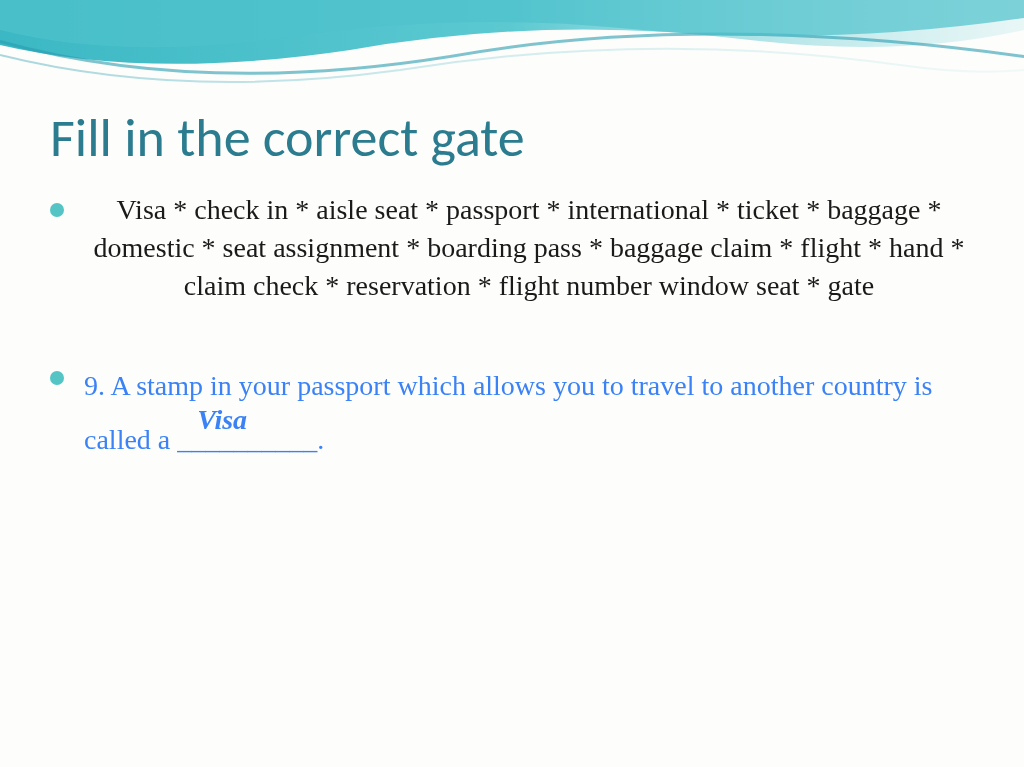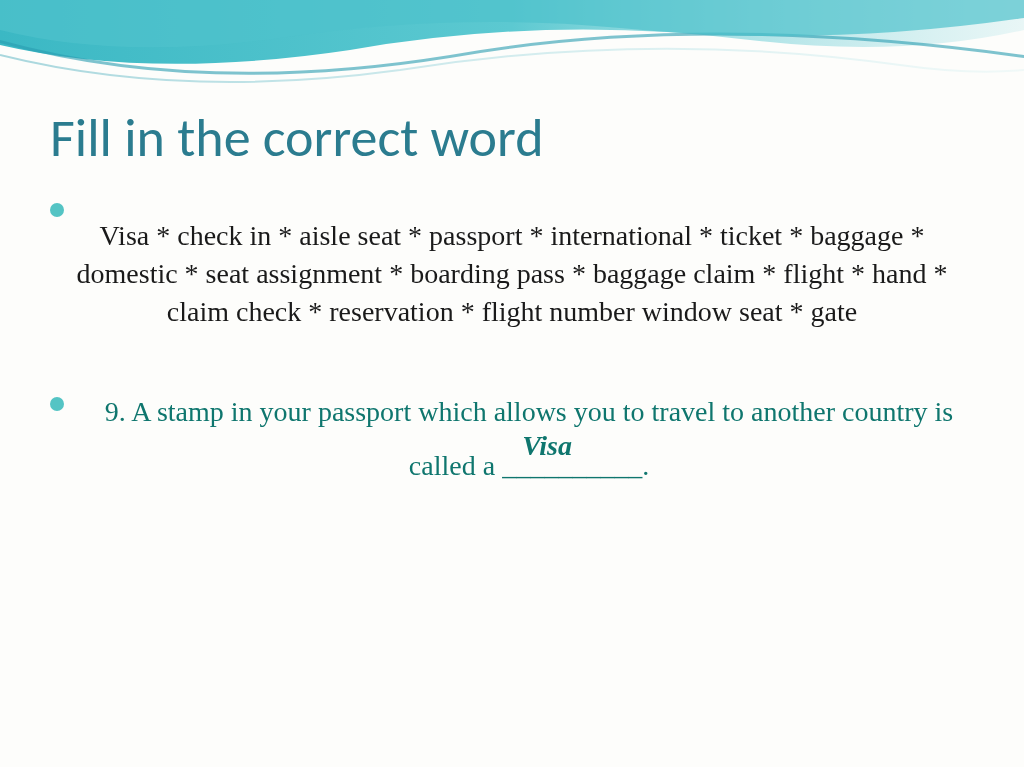--- a/index.html
+++ b/index.html
@@ -30,21 +30,20 @@
       font-size: 54px;
       color: #2b7c8f;
       font-weight: normal;
       margin-bottom: 20px;
       font-family: Calibri, 'Segoe UI', sans-serif;
     }
     .bullet-item {
       display: flex;
       align-items: flex-start;
       margin-bottom: 30px;
-      flex-direction: column;
     }
     .bullet {
       width: 14px;
       height: 14px;
       border-radius: 50%;
       background: #54c4c4;
       margin-right: 20px;
       margin-top: 12px;
       flex-shrink: 0;
     }
@@ -55,24 +54,24 @@
       text-align: center;
       flex: 1;
     }
     .question-item {
       display: flex;
       align-items: flex-start;
       margin-top: 55px;
     }
     .question-text {
       font-size: 28px;
-      color: #0f766e;
+      color: #3b82f6;
       line-height: 1.9;
       flex: 1;
-      text-align: center;
+      text-align: left;
     }
   </style>
 </head>
 <body>
 
 <svg class="wave-decoration" viewBox="0 0 1024 140" preserveAspectRatio="none">
   <defs>
     <linearGradient id="waveGrad1" x1="0%" y1="0%" x2="100%" y2="0%">
       <stop offset="0%" style="stop-color:#3bb8c4;stop-opacity:1"></stop>
       <stop offset="50%" style="stop-color:#5cc9d1;stop-opacity:1"></stop>
@@ -83,21 +82,21 @@
       <stop offset="100%" style="stop-color:#7dd4dc;stop-opacity:0.2"></stop>
     </linearGradient>
   </defs>
   <path d="M 0,0 L 0,45 Q 150,80 350,50 Q 550,15 750,40 Q 900,58 1024,30 L 1024,0 Z" fill="url(#waveGrad1)"></path>
   <path d="M 0,40 Q 200,95 450,55 Q 700,10 1024,55 L 1024,58 Q 700,13 450,58 Q 200,98 0,43 Z" fill="#2a9db0" opacity="0.6"></path>
   <path d="M 0,55 Q 180,100 400,70 Q 650,30 900,65 Q 970,75 1024,70" fill="none" stroke="url(#waveGrad2)" stroke-width="2" opacity="0.5"></path>
   <path d="M 0,0 L 0,30 Q 120,60 280,38 Q 450,12 620,28 Q 820,48 1024,18 L 1024,0 Z" fill="#4fc2cc" opacity="0.7"></path>
 </svg>
 
 <div class="content">
-  <h1 class="title">Fill in the correct word</h1>
+  <h1 class="title">Fill in the correct gate</h1>
 
   <div class="bullet-item">
     <div class="bullet"></div>
     <div class="bullet-text">Visa * check in * aisle seat * passport * international * ticket * baggage * domestic * seat assignment * boarding pass * baggage claim * flight * hand * claim check * reservation * flight number window seat * gate</div>
   </div>
 
   <div class="question-item">
     <div class="bullet"></div>
     <div class="question-text">
       <span>9.</span>

